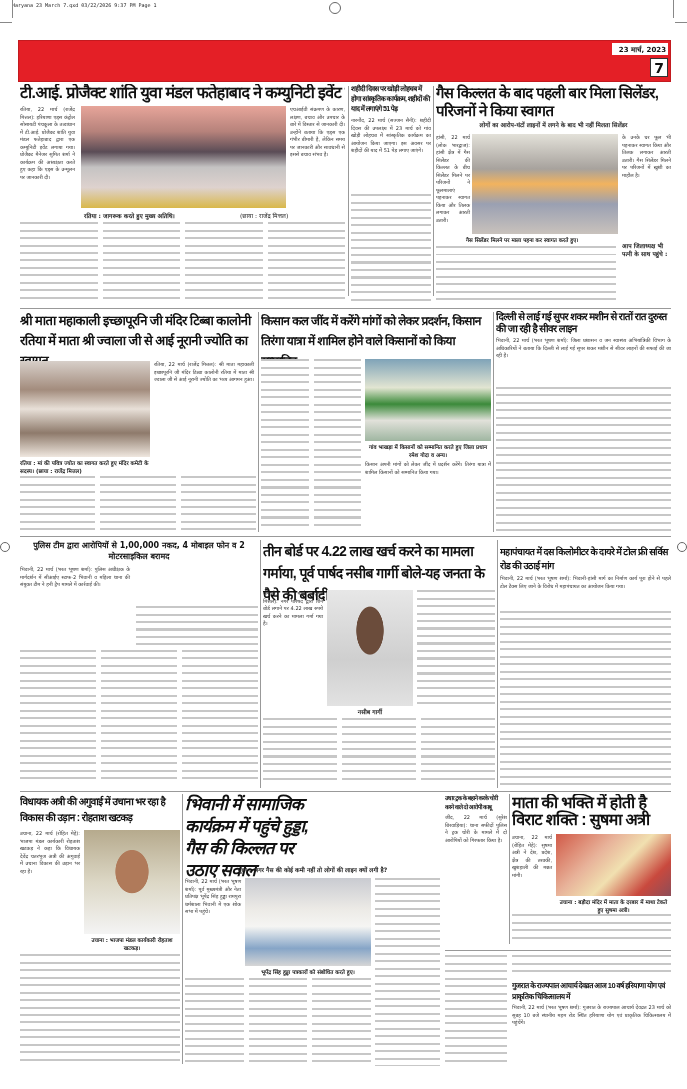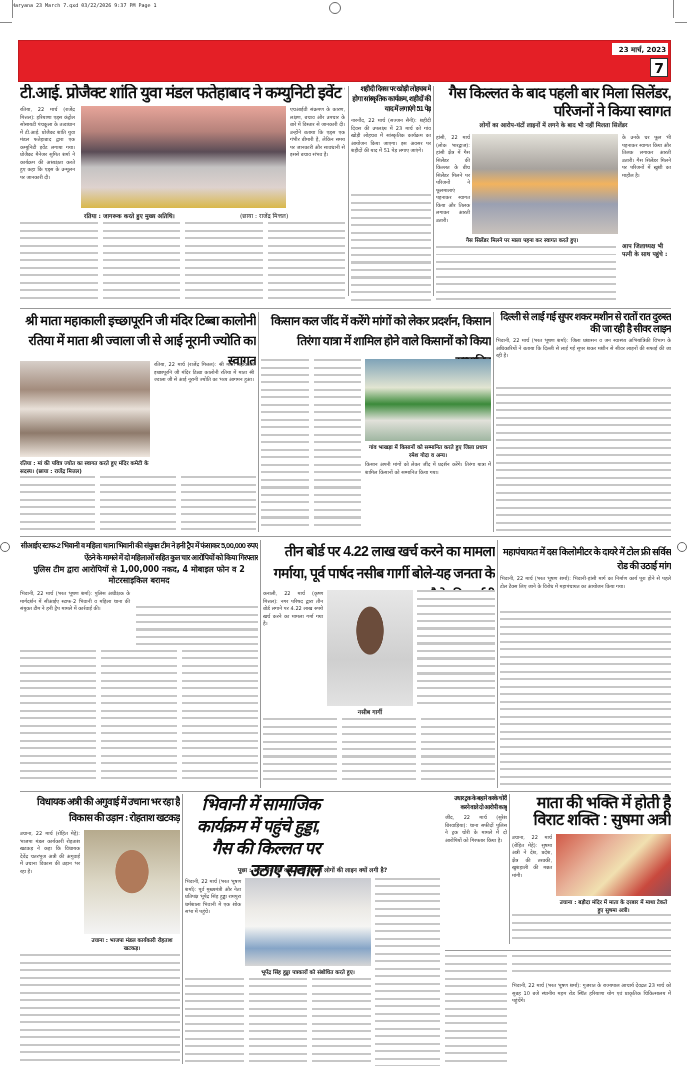--- a/index.html
+++ b/index.html
@@ -9,21 +9,21 @@
   .masthead { position: absolute; top: 40px; left: 18px; width: 653px; height: 42px; background: #e41f26; border: 1px solid #c31a1f; }
   .brand { position: absolute; left: 0; top: 0; width: 150px; height: 40px; background: repeating-linear-gradient(180deg, #ffc20e 0 7px, #ffffff 7px 14px); clip-path: polygon(0 0, 100% 0, 88% 100%, 0 100%); display: flex; align-items: center; padding-left: 22px; }
   .brand-name { font-family: "DejaVu Serif", serif; font-weight: bold; font-size: 16px; color: #e41f26; letter-spacing: -0.5px; }
   .brand-city { font-size: 5px; margin-left: 4px; color: #333; }
   .section-box { position: absolute; left: 168px; top: 5px; width: 275px; height: 29px; background: #fff7d1; border: 1px solid #9a1a1a; display: flex; align-items: center; justify-content: center; }
   .section-title { font-size: 18px; font-weight: bold; color: #222; }
   .date-box { position: absolute; right: 2px; top: 2px; width: 56px; height: 12px; background: #fff; font-size: 7px; font-weight: bold; display: flex; align-items: center; justify-content: flex-end; padding-right: 2px; }
   .page-no { position: absolute; right: 2px; top: 17px; width: 18px; height: 19px; background: #fff; border: 1px solid #333; font-size: 14px; font-weight: bold; display: flex; align-items: center; justify-content: center; }
 
   .art { position: absolute; overflow: hidden; }
-  .hl { font-family: "Liberation Sans", sans-serif; font-weight: bold; color: #111; line-height: 1.15; letter-spacing: -0.6px; text-align: right; }
+  .hl { font-family: "Liberation Sans", sans-serif; font-weight: bold; color: #111; line-height: 1.15; letter-spacing: -0.6px; text-align: left; }
   .sub { font-weight: bold; text-align: center; color: #222; }
   .txt { font-size: 5px; line-height: 7.5px; color: #333; text-align: justify; }
   .txtcols { position: absolute; display: flex; gap: 5px; }
   .txtcols > div { flex: 1; font-size: 5px; line-height: 7.5px; color: #444; text-align: justify; }
   .photo { position: absolute; }
   .cap { position: absolute; font-size: 6px; color: #222; font-weight: bold; }
   .rule-v { position: absolute; width: 1px; background: #999; }
   .rule-h { position: absolute; height: 1px; background: #999; }
   .lines { background: repeating-linear-gradient(180deg, #c7c7c7 0 2px, #ffffff 2px 7.5px); }
 </style>
@@ -123,21 +123,20 @@
   <div class="hl" style="font-size:10px; line-height:12px;">दिल्ली से लाई गई सुपर शकर मशीन से रातों रात दुरुस्त की जा रही है सीवर लाइन</div>
   <div class="txt" style="margin-top:2px;">
     <span>भिवानी, 22 मार्च (भरत भूषण शर्मा):</span> <span>जिला प्रशासन व जन स्वास्थ्य अभियांत्रिकी विभाग के अधिकारियों ने बताया कि दिल्ली से लाई गई सुपर शकर मशीन से सीवर लाइनों की सफाई की जा रही है।</span>
   </div>
   <div class="lines" style="position:absolute; left:0; top:76px; width:175px; height:146px;"></div>
 </div>
 
 <div class="rule-h" style="left:20px; top:536px; width:651px;"></div>
 
 <div class="art" style="left:20px; top:540px; width:238px; height:245px;">
-  <div class="hl" style="font-size:7.5px; line-height:12px;">सीआईए स्टाफ-2 भिवानी व महिला थाना भिवानी की संयुक्त टीम ने हनी ट्रैप में फंसाकर 5,00,000 रुपए ऐंठने के मामले में दो महिलाओं सहित कुल चार आरोपियों को किया गिरफ्तार</div>
   <div class="sub" style="font-size:8px; line-height:11px; color:#111;">पुलिस टीम द्वारा आरोपियों से 1,00,000 नकद, 4 मोबाइल फोन व 2 मोटरसाइकिल बरामद</div>
   <div class="txt" style="margin-top:4px; width:110px;">
     <span>भिवानी, 22 मार्च (भरत भूषण शर्मा):</span> <span>पुलिस अधीक्षक के मार्गदर्शन में सीआईए स्टाफ-2 भिवानी व महिला थाना की संयुक्त टीम ने हनी ट्रैप मामले में कार्रवाई की।</span>
   </div>
   <div class="txtcols" style="left:0; top:110px; width:238px; height:135px;">
     <div class="lines"></div>
       <div class="lines"></div>
       <div class="lines"></div>
   </div>
   <div class="lines" style="position:absolute; left:116px; top:66px; width:122px; height:44px;"></div>
@@ -166,21 +165,21 @@
   <div class="hl" style="font-size:9.5px; line-height:14px;">महापंचायत में दस किलोमीटर के दायरे में टोल फ्री सर्विस रोड की उठाई मांग</div>
   <div class="txt" style="margin-top:2px;">
     <span>भिवानी, 22 मार्च (भरत भूषण शर्मा):</span> <span>भिवानी-हांसी मार्ग का निर्माण कार्य पूरा होने से पहले टोल टैक्स लिए जाने के विरोध में महापंचायत का आयोजन किया गया।</span>
   </div>
   <div class="lines" style="position:absolute; left:0; top:66px; width:171px; height:176px;"></div>
 </div>
 
 <div class="rule-h" style="left:20px; top:791px; width:651px;"></div>
 
 <div class="art" style="left:20px; top:794px; width:160px; height:270px;">
-  <div class="hl" style="font-size:10px; line-height:16px;font-family:Liberation Serif, serif;">विधायक अत्री की अगुवाई में उचाना भर रहा है विकास की उड़ान : रोहताश खटकड़</div>
+  <div class="hl" style="font-size:10px; line-height:16px;">विधायक अत्री की अगुवाई में उचाना भर रहा है विकास की उड़ान : रोहताश खटकड़</div>
   <div class="txt" style="position:absolute; left:0; top:36px; width:60px; height:120px;">
     <span>उचाना, 22 मार्च (रोहित मेहे):</span> <span>भाजपा मंडल कार्यकारी रोहताश खटकड़ ने कहा कि विधायक देवेंद्र चतरभुज अत्री की अगुवाई में उचाना विकास की उड़ान भर रहा है।</span>
   </div>
   <div class="photo" style="left:64px; top:36px; width:96px; height:104px; background: radial-gradient(ellipse at 50% 40%, #b07a5a 0 24%, transparent 25%), linear-gradient(180deg, #b6aa8d 0%, #dcd7c5 50%, #f4f4f4 100%);"></div>
   <div class="cap" style="left:64px; top:142px; width:96px; font-size:5.5px; text-align:center;">उचाना : भाजपा मंडल कार्यकारी रोहताश खटकड़।</div>
   <div class="lines" style="position:absolute; left:0; top:160px; width:160px; height:110px;"></div>
 </div>
 
 <div class="rule-v" style="left:182px; top:794px; height:270px;"></div>
 
@@ -217,18 +216,19 @@
     <span>उचाना, 22 मार्च (रोहित मेहे):</span> <span>सुषमा अत्री ने देश, प्रदेश, क्षेत्र की तरक्की, खुशहाली की मन्नत मांगी।</span>
   </div>
   <div class="photo" style="left:44px; top:40px; width:115px; height:62px; background: linear-gradient(135deg, #d15a48 0%, #e8b39a 35%, #f1e0b0 55%, #c9493e 80%, #8d4d58 100%);"></div>
   <div class="cap" style="left:44px; top:104px; width:115px; font-size:5.5px; text-align:center;">उचाना : बड़ौदा मंदिर में माता के दरबार में माथा टेकते हुए सुषमा अत्री।</div>
   <div class="lines" style="position:absolute; left:0; top:120px; width:159px; height:30px;"></div>
 </div>
 
 <div class="rule-h" style="left:445px; top:950px; width:226px;"></div>
 
 <div class="art" style="left:512px; top:980px; width:159px; height:86px;">
+  <div class="hl" style="font-size:7.5px; line-height:11px;">गुजरात के राज्यपाल आचार्य देवव्रत आज 10 वर्ष हरियाणा योग एवं प्राकृतिक चिकित्सालय में</div>
   <div class="txt" style="margin-top:2px;">
     <span>भिवानी, 22 मार्च (भरत भूषण शर्मा):</span> <span>गुजरात के राज्यपाल आचार्य देवव्रत 23 मार्च को सुबह 10 बजे स्थानीय महम रोड स्थित हरियाणा योग एवं प्राकृतिक चिकित्सालय में पहुंचेंगे।</span>
   </div>
 </div>
 <div class="lines" style="position:absolute; left:445px; top:955px; width:62px; height:110px;"></div>
 <div class="lines" style="position:absolute; left:512px; top:955px; width:159px; height:22px;"></div>
 
 </body></html>

